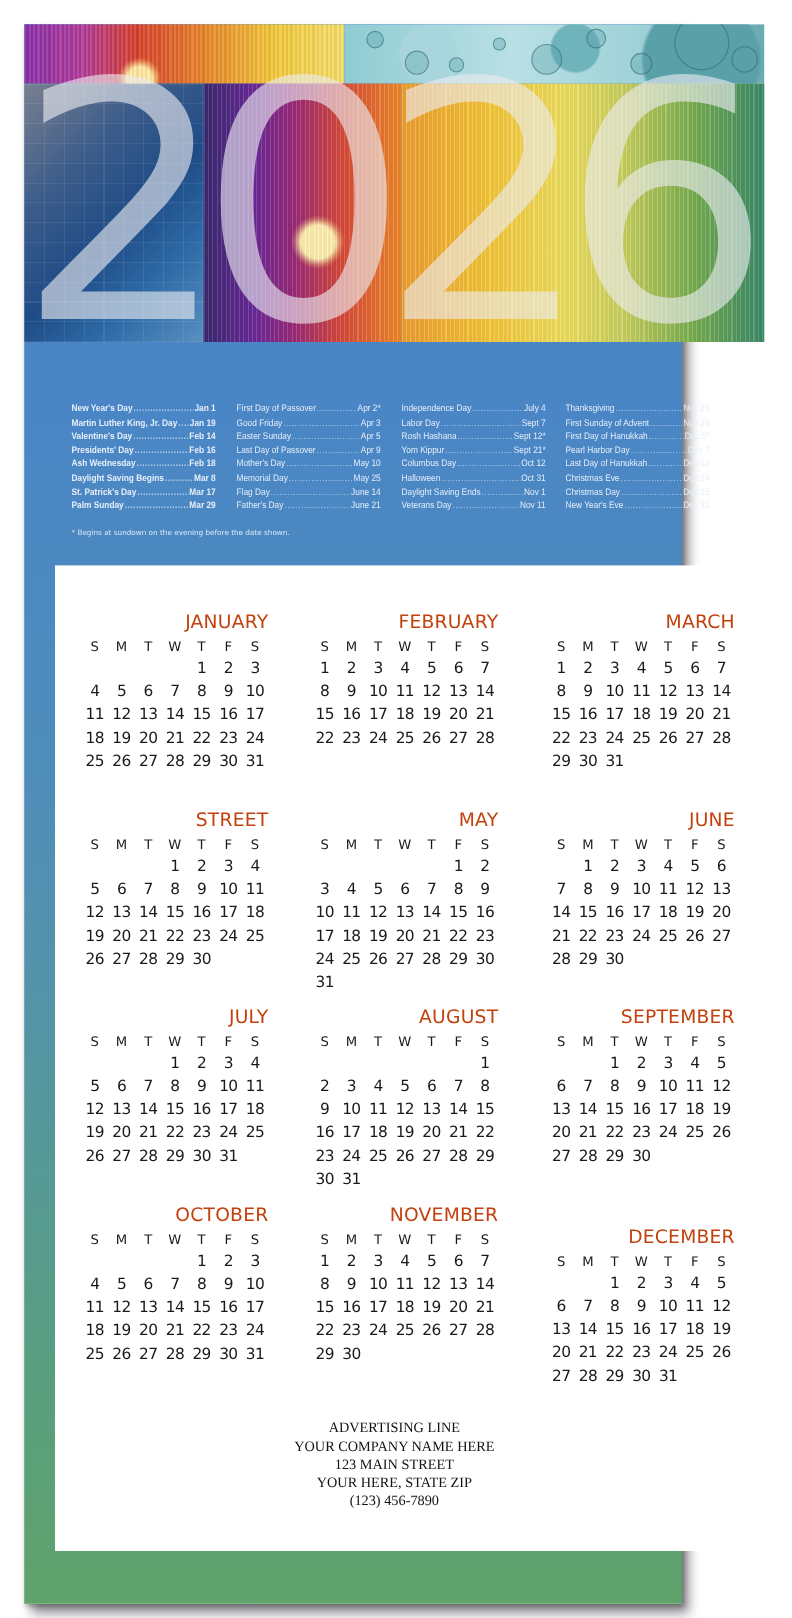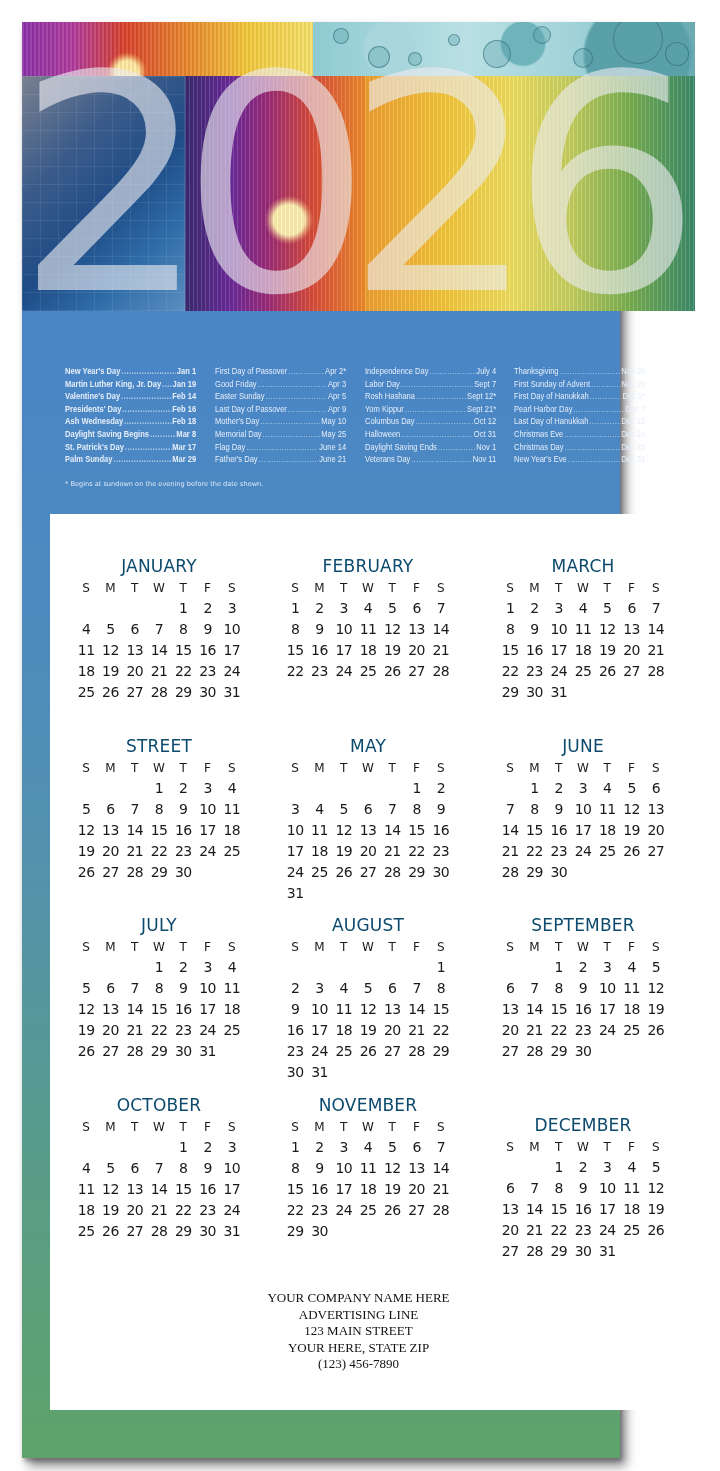--- a/index.html
+++ b/index.html
@@ -74,21 +74,21 @@
   .footnote {
     position: absolute; left: 43px; top: 458px;
     font-family: "DejaVu Sans", sans-serif; font-size: 6.6px; color: #dfe8f6;
   }
 
   
   .panel { position: absolute; left: 28px; top: 492px; width: 617px; height: 896px; background: #ffffff; }
 
   .month { position: absolute; width: 170px; }
   .month-title {
-    text-align: center; color: #0c4a6e; font-family: "DejaVu Sans", sans-serif;
+    text-align: right; color: #c2410c; font-family: "DejaVu Sans", sans-serif;
     font-size: 17px; height: 24px; line-height: 24px; letter-spacing: 0.2px;
     width: 170px;
   }
   .dow-row, .week-row { display: flex; height: 21px; }
   .dow-row { height: 20px; }
   .cell {
     width: 24.3px; text-align: center; font-family: "DejaVu Sans", sans-serif;
     color: #1a1a1a; font-size: 14px; line-height: 21px; letter-spacing: -0.6px;
   }
   .dow { font-size: 12px; line-height: 20px; letter-spacing: 0; }
@@ -961,20 +961,20 @@
           <div class="week-row">
             <div class="cell">27</div>
             <div class="cell">28</div>
             <div class="cell">29</div>
             <div class="cell">30</div>
             <div class="cell">31</div>
           </div>
         </div>
       </div>
     <div class="company">
+      <div>ADVERTISING LINE</div>
       <div>YOUR COMPANY NAME HERE</div>
-      <div>ADVERTISING LINE</div>
       <div>123 MAIN STREET</div>
       <div>YOUR HERE, STATE ZIP</div>
       <div>(123) 456-7890</div>
     </div>
   </div>
 </div>
 
 </body></html>

